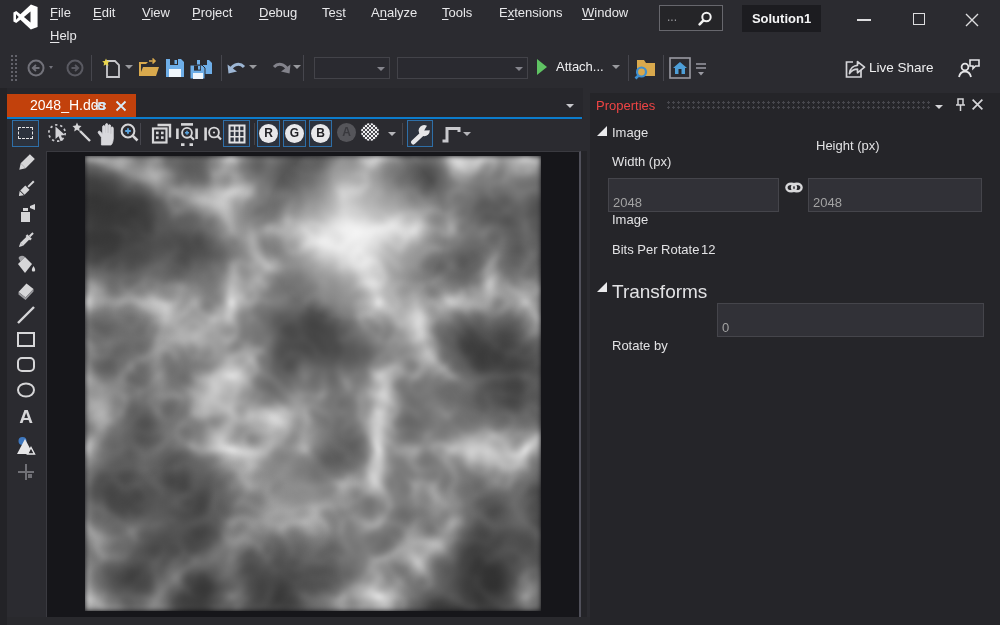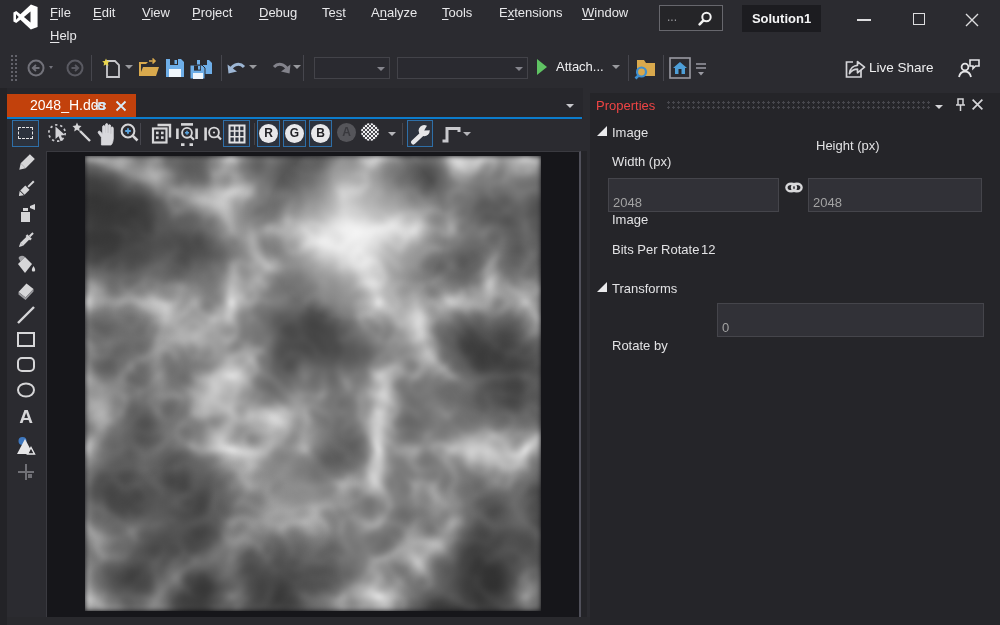--- a/index.html
+++ b/index.html
@@ -391,18 +391,18 @@
       <ellipse cx="7.2" cy="6.5" rx="4.8" ry="3.8" fill="none" stroke="#d8d8da" stroke-width="2.4"></ellipse>
       <ellipse cx="12.8" cy="6.5" rx="4.8" ry="3.8" fill="none" stroke="#d8d8da" stroke-width="2.4"></ellipse>
     </svg>
     <div class="abs input" style="left:218px;top:85px;width:174px;height:19px;">2048</div>
 
     <div class="abs lbl" style="left:22px;top:119px;">Image</div>
     <div class="abs lbl" style="left:22px;top:149px;">Bits Per Rotate</div>
     <div class="abs lbl" style="left:111px;top:149px;">12</div>
 
     <div class="abs exp" style="left:7px;top:189px;"></div>
-    <div class="abs lbl" style="left:22px;top:188px;font-size:13px;">Transforms</div>
+    <div class="abs lbl" style="left:22px;top:188px;font-size:19px;">Transforms</div>
     <div class="abs lbl" style="left:22px;top:213px;margin-top:32px;">Rotate by</div>
     <div class="abs input" style="left:127px;top:210px;width:267px;height:18px;">0</div>
   </div>
 
 </div>
 
 </body></html>

